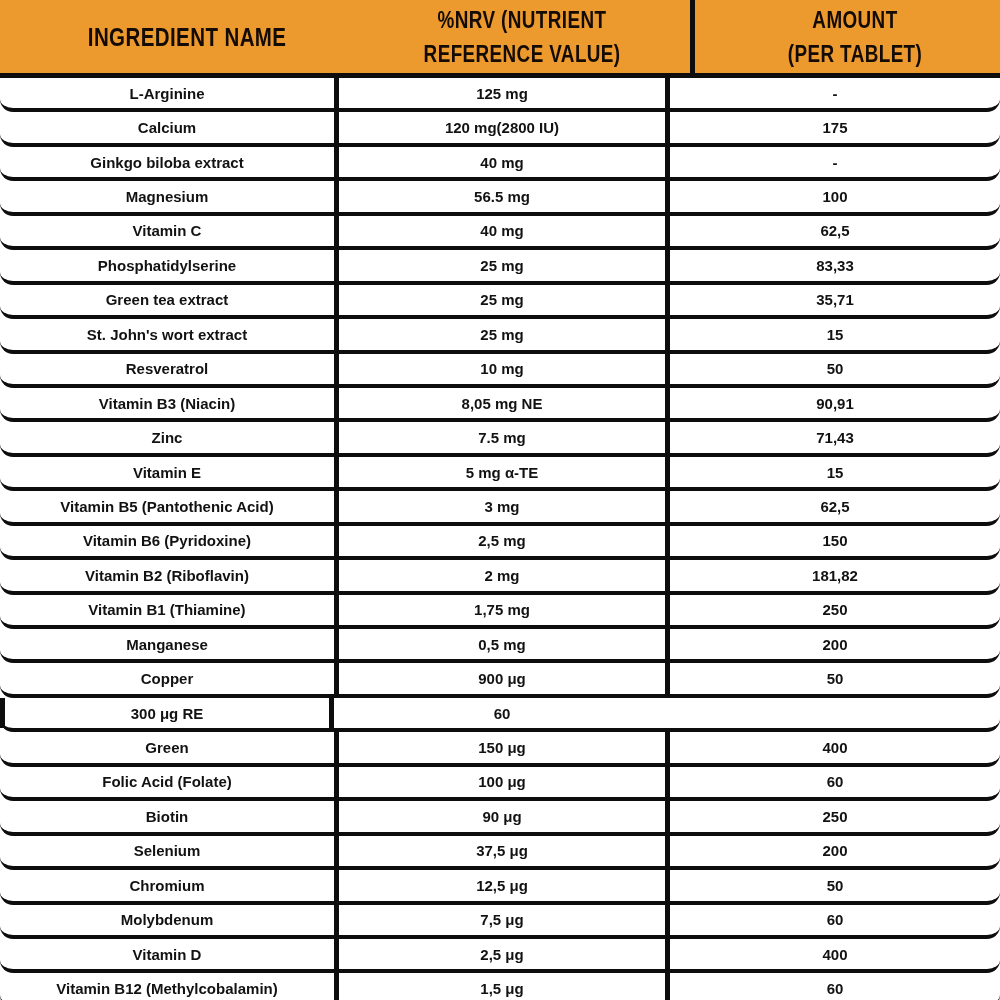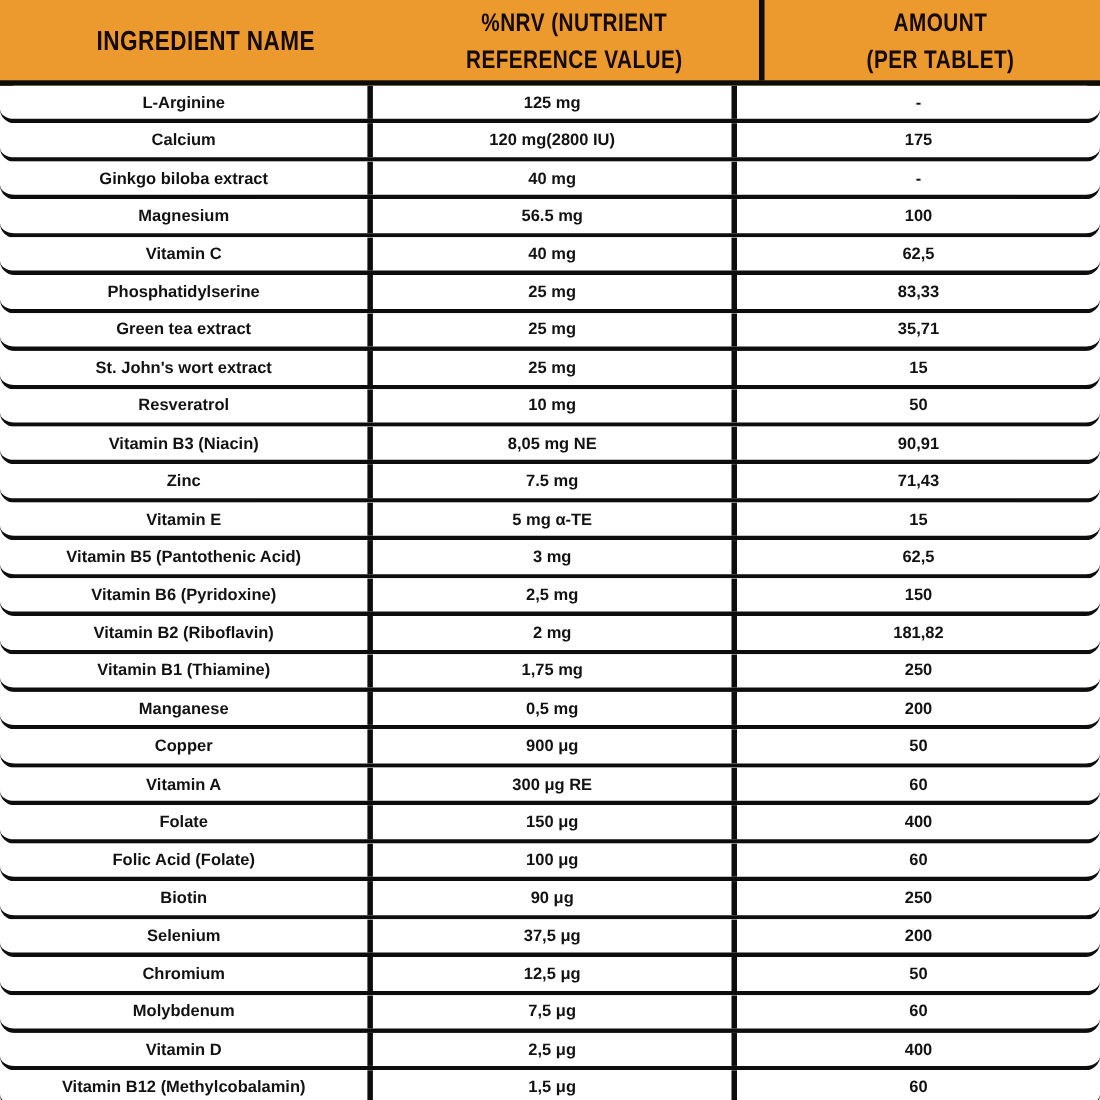--- a/index.html
+++ b/index.html
@@ -149,27 +149,26 @@
       <div class="td">200</div>
     </div>
 
     <div class="trow grid3">
       <div class="td">Copper</div>
       <div class="td td-mid">900 μg</div>
       <div class="td">50</div>
     </div>
 
     <div class="trow grid3">
-      <div class="td">Vitamin A</div>
       <div class="td td-mid">300 μg RE</div>
       <div class="td">60</div>
     </div>
 
     <div class="trow grid3">
-      <div class="td">Folate</div>
+      <div class="td">Green</div>
       <div class="td td-mid">150 μg</div>
       <div class="td">400</div>
     </div>
 
     <div class="trow grid3">
       <div class="td">Folic Acid (Folate)</div>
       <div class="td td-mid">100 μg</div>
       <div class="td">60</div>
     </div>
 

